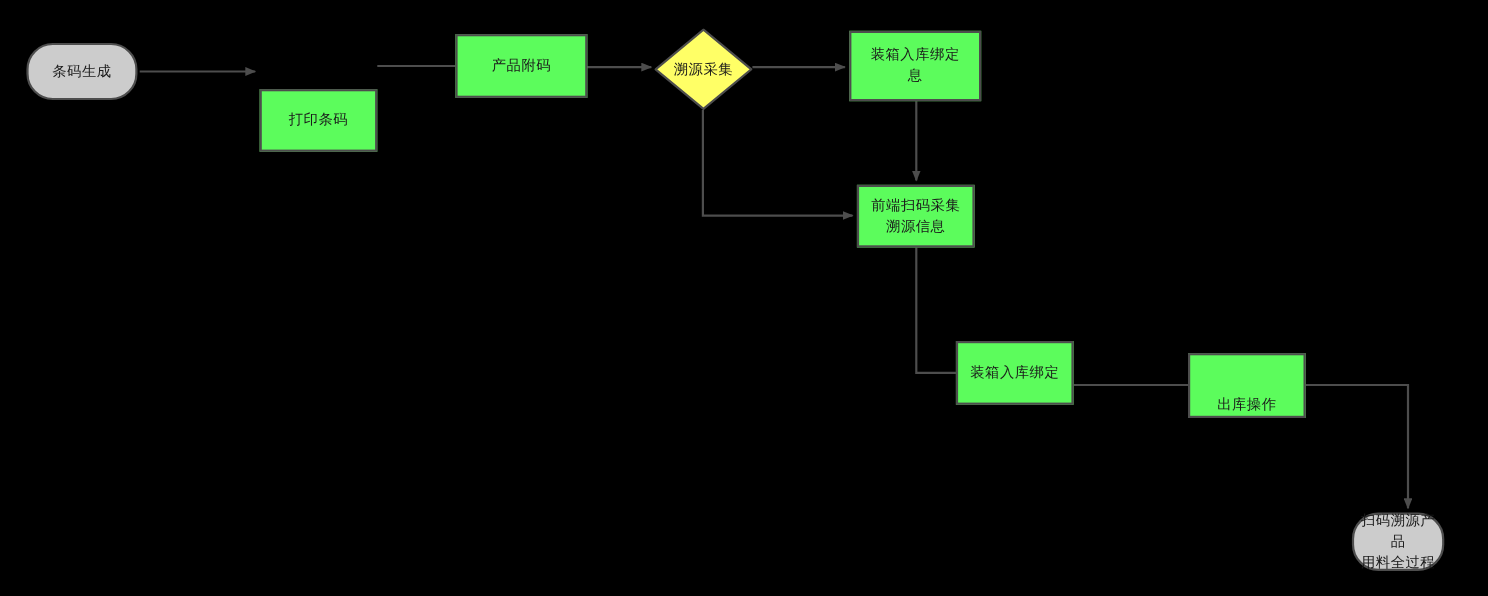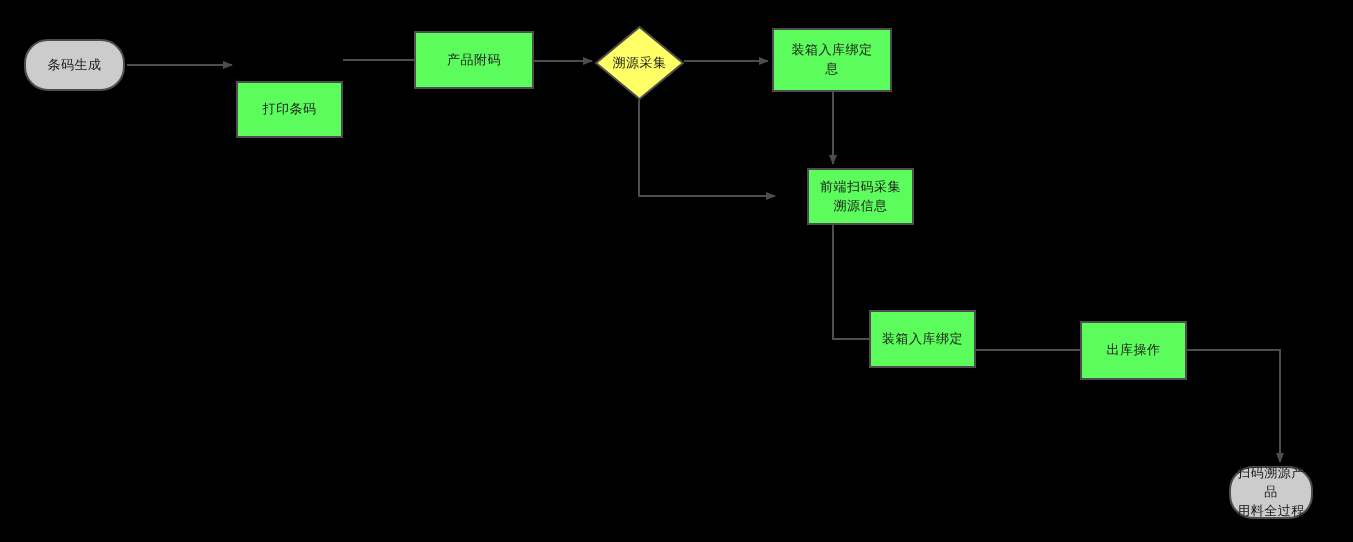--- a/index.html
+++ b/index.html
@@ -85,20 +85,20 @@
   </svg>
   <div id="node-layer">
       <div class="node terminator" style="left: 24px; top: 39px; width: 101px; height: 52px;"><span>条码生成</span></div>
       <div class="node process" style="left: 236px; top: 37px; width: 107px; height: 57px; margin-top: 44px;"><span>打印条码</span></div>
       <div class="node process" style="left: 414px; top: 31px; width: 120px; height: 58px;"><span>产品附码</span></div>
       <div class="node decision" style="left: 595px; top: 26px; width: 89px; height: 74px;"><svg class="diamond-shape" viewBox="0 0 89 74">
           <polygon points="44.5,1 88,37 44.5,73 1,37" fill="#ffff66" stroke="#4d4d4d" stroke-width="2"></polygon>
         </svg><span class="diamond-label">溯源采集</span></div>
       <div class="node process" style="left: 772px; top: 28px; width: 120px; height: 64px;"><span>装箱入库绑定
 息</span></div>
-      <div class="node process" style="left: 779px; top: 168px; width: 107px; height: 57px; margin-left: 28px;"><span>前端扫码采集
+      <div class="node process" style="left: 779px; top: 168px; width: 107px; height: 57px;"><span>前端扫码采集
 溯源信息</span></div>
       <div class="node process" style="left: 869px; top: 310px; width: 107px; height: 58px;"><span>装箱入库绑定</span></div>
-      <div class="node process" style="left: 1080px; top: 321px; width: 107px; height: 59px;"><span>出库操作</span></div>
+      <div class="node process" style="left: 1080px; top: 321px; width: 107px; height: 59px; align-items: flex-end;"><span>出库操作</span></div>
       <div class="node terminator" style="left: 1229px; top: 466px; width: 84px; height: 53px;"><span>扫码溯源产品
 用料全过程</span></div>
     </div>
 </div>
 
 </body></html>

